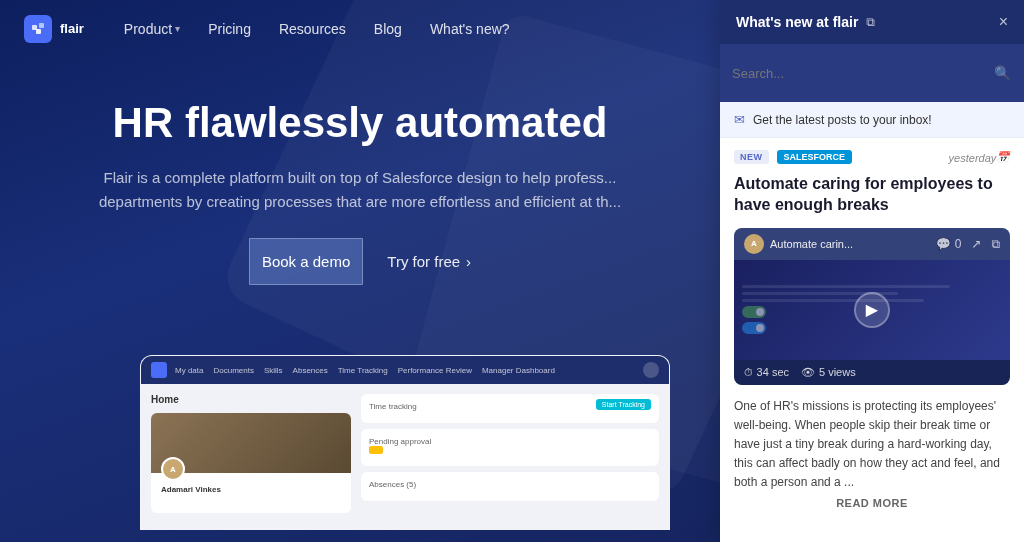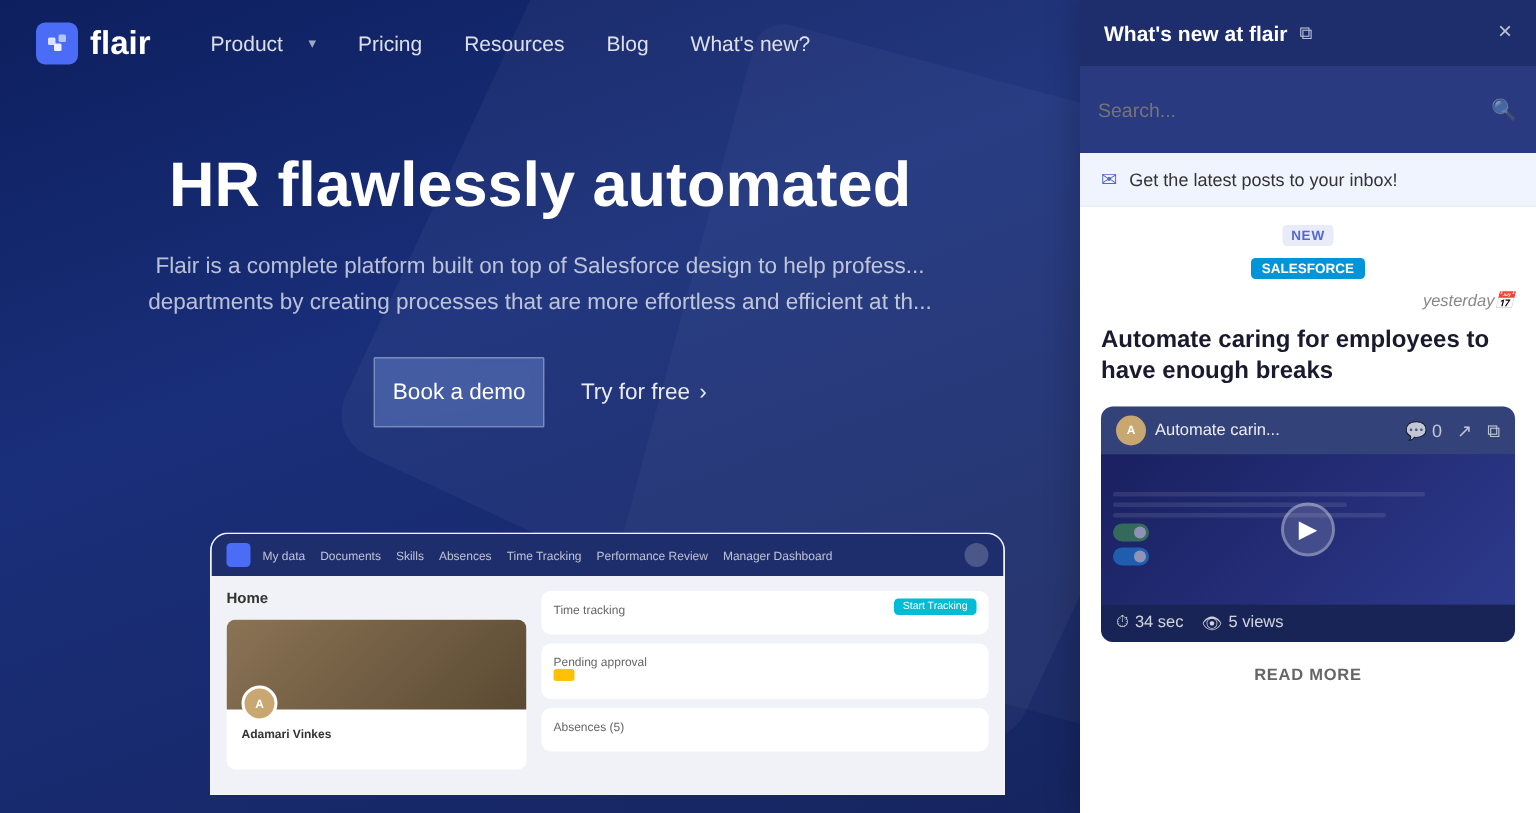--- a/index.html
+++ b/index.html
@@ -43,21 +43,21 @@
       align-items: center;
       padding: 0 24px;
       z-index: 10;
     }
 
     .logo {
       display: flex;
       align-items: center;
       gap: 8px;
       color: white;
-      font-size: 22px;
+      font-size: 13px;
       font-weight: 600;
       margin-right: 40px;
     }
 
     .logo-icon {
       width: 28px; height: 28px;
       background: #4a6cf7;
       border-radius: 6px;
       display: flex;
       align-items: center;
@@ -73,21 +73,21 @@
       gap: 28px;
       flex: 1;
     }
 
     .nav-link {
       color: rgba(255,255,255,0.85);
       font-size: 14px;
       cursor: pointer;
       display: flex;
       align-items: center;
-      gap: 17px;
+      gap: 3px;
     }
 
     .nav-link .chevron {
       font-size: 10px;
       opacity: 0.7;
     }
 
     
     .hero {
       position: absolute;
@@ -368,24 +368,23 @@
     }
 
     .popup-content {
       flex: 1;
       overflow-y: auto;
       padding: 12px 14px;
     }
 
     .article-meta {
       display: flex;
-      align-items: center;
+      align-items: flex-end;
       gap: 8px;
       margin-bottom: 10px;
-      flex-direction: column;
     }
 
     .badge-new {
       background: #e8ecf8;
       color: #5567cc;
       font-size: 9px;
       font-weight: 700;
       padding: 2px 6px;
       border-radius: 3px;
       letter-spacing: 0.5px;
@@ -730,15 +729,16 @@
           <span>⏱</span>
           <span>34 sec</span>
         </div>
         <div class="video-stat">
           <span>👁</span>
           <span>5 views</span>
         </div>
       </div>
     </div>
 
+    <div class="article-body">One of HR's missions is protecting its employees' well-being. When people skip their break time or have just a tiny break during a hard-working day, this can affect badly on how they act and feel, and both a person and a ...</div>
     <div class="read-more">READ MORE</div>
   </div>
 </div>
 
 </body></html>

